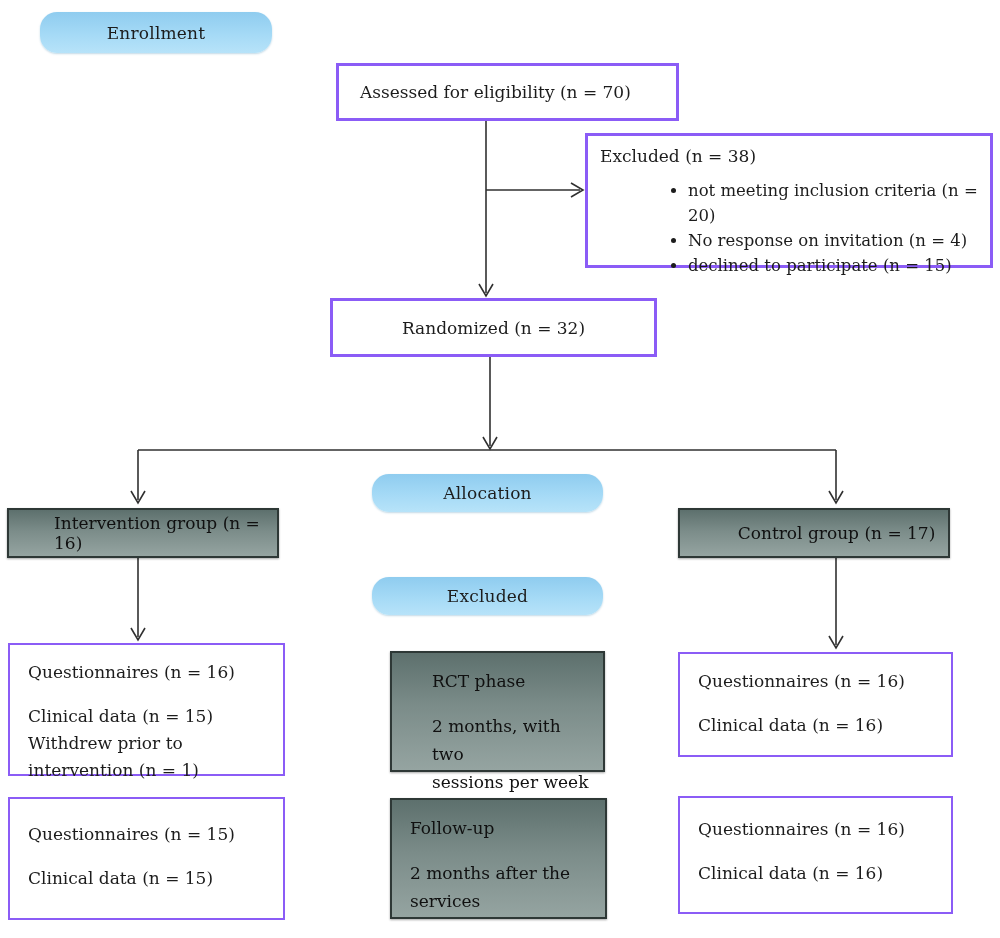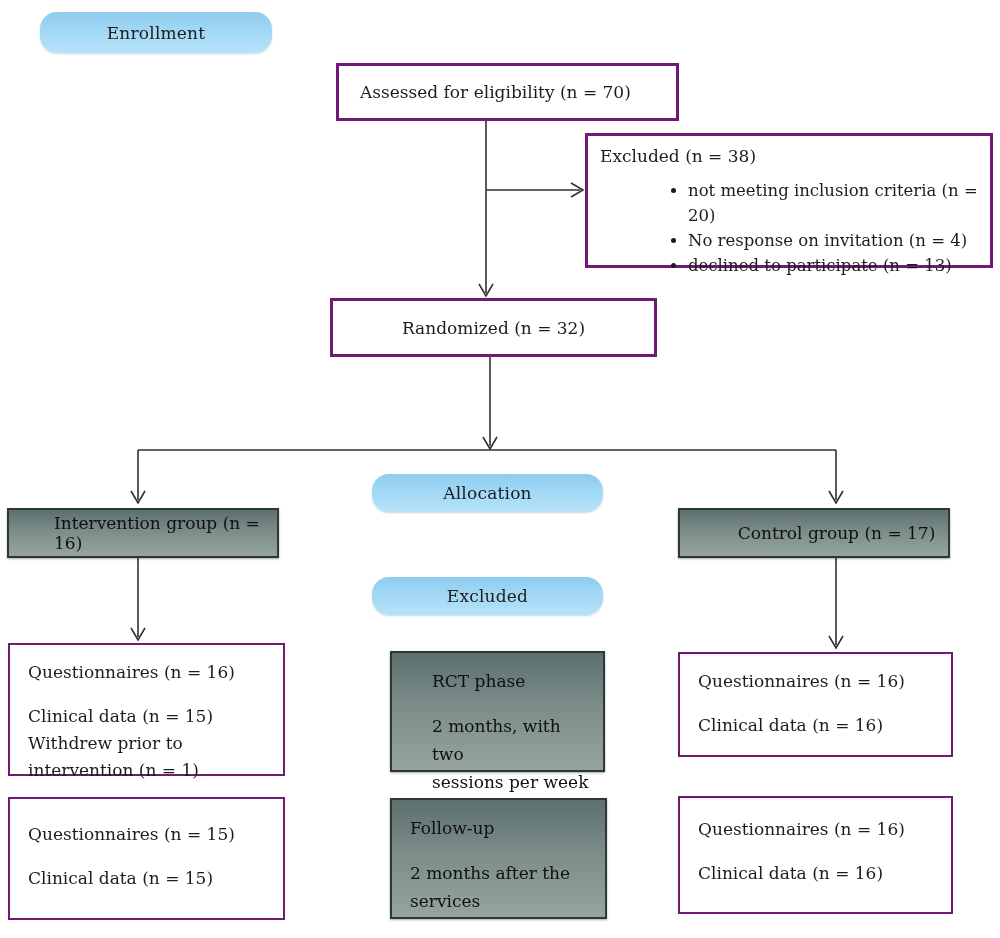--- a/index.html
+++ b/index.html
@@ -12,21 +12,21 @@
   
   .pill{
     border-radius:17px;
     background:linear-gradient(180deg,#8fccef 0%,#a5daf6 55%,#b7e3f9 100%);
     box-shadow:0 1px 2px rgba(120,170,200,.45);
     display:flex;align-items:center;justify-content:center;
     font-size:17px;letter-spacing:.2px;z-index:3;
   }
   
   .wbox{
-    background:#ffffff;border:3px solid #701a75;z-index:3;
+    background:#ffffff;border:3px solid #8b5cf6;z-index:3;
     display:flex;align-items:center;font-size:17px;
   }
   .wbox.thin{border-width:2px;}
   .wbox.center{justify-content:center;}
   
   .gbox{
     background:linear-gradient(180deg,#5d706d 0%,#7b8c89 45%,#95a4a1 100%);
     border:2px solid #2e3836;z-index:3;color:#101010;
     box-shadow:0 1px 2px rgba(0,0,0,.35);
   }
@@ -90,21 +90,21 @@
 
   <div class="abs wbox" style="left:336px;top:63px;width:343px;height:58px;padding-left:21px;">
     <span>Assessed for eligibility (n = 70)</span>
   </div>
 
   <div class="abs wbox" style="left:585px;top:133px;width:408px;height:135px;display:block;">
     <span class="excl-title">Excluded (n = 38)</span>
     <ul class="bullets">
       <li>not meeting inclusion criteria (n = 20)</li>
       <li>No response on invitation (n = 4)</li>
-      <li>declined to participate (n = 13)</li>
+      <li>declined to participate (n = 15)</li>
     </ul>
   </div>
 
   <div class="abs wbox center" style="left:330px;top:298px;width:327px;height:59px;">
     <span>Randomized (n = 32)</span>
   </div>
 
   <div class="abs gbox group" style="left:7px;top:508px;width:272px;height:50px;">
     <span>Intervention group (n = 16)</span>
   </div>

